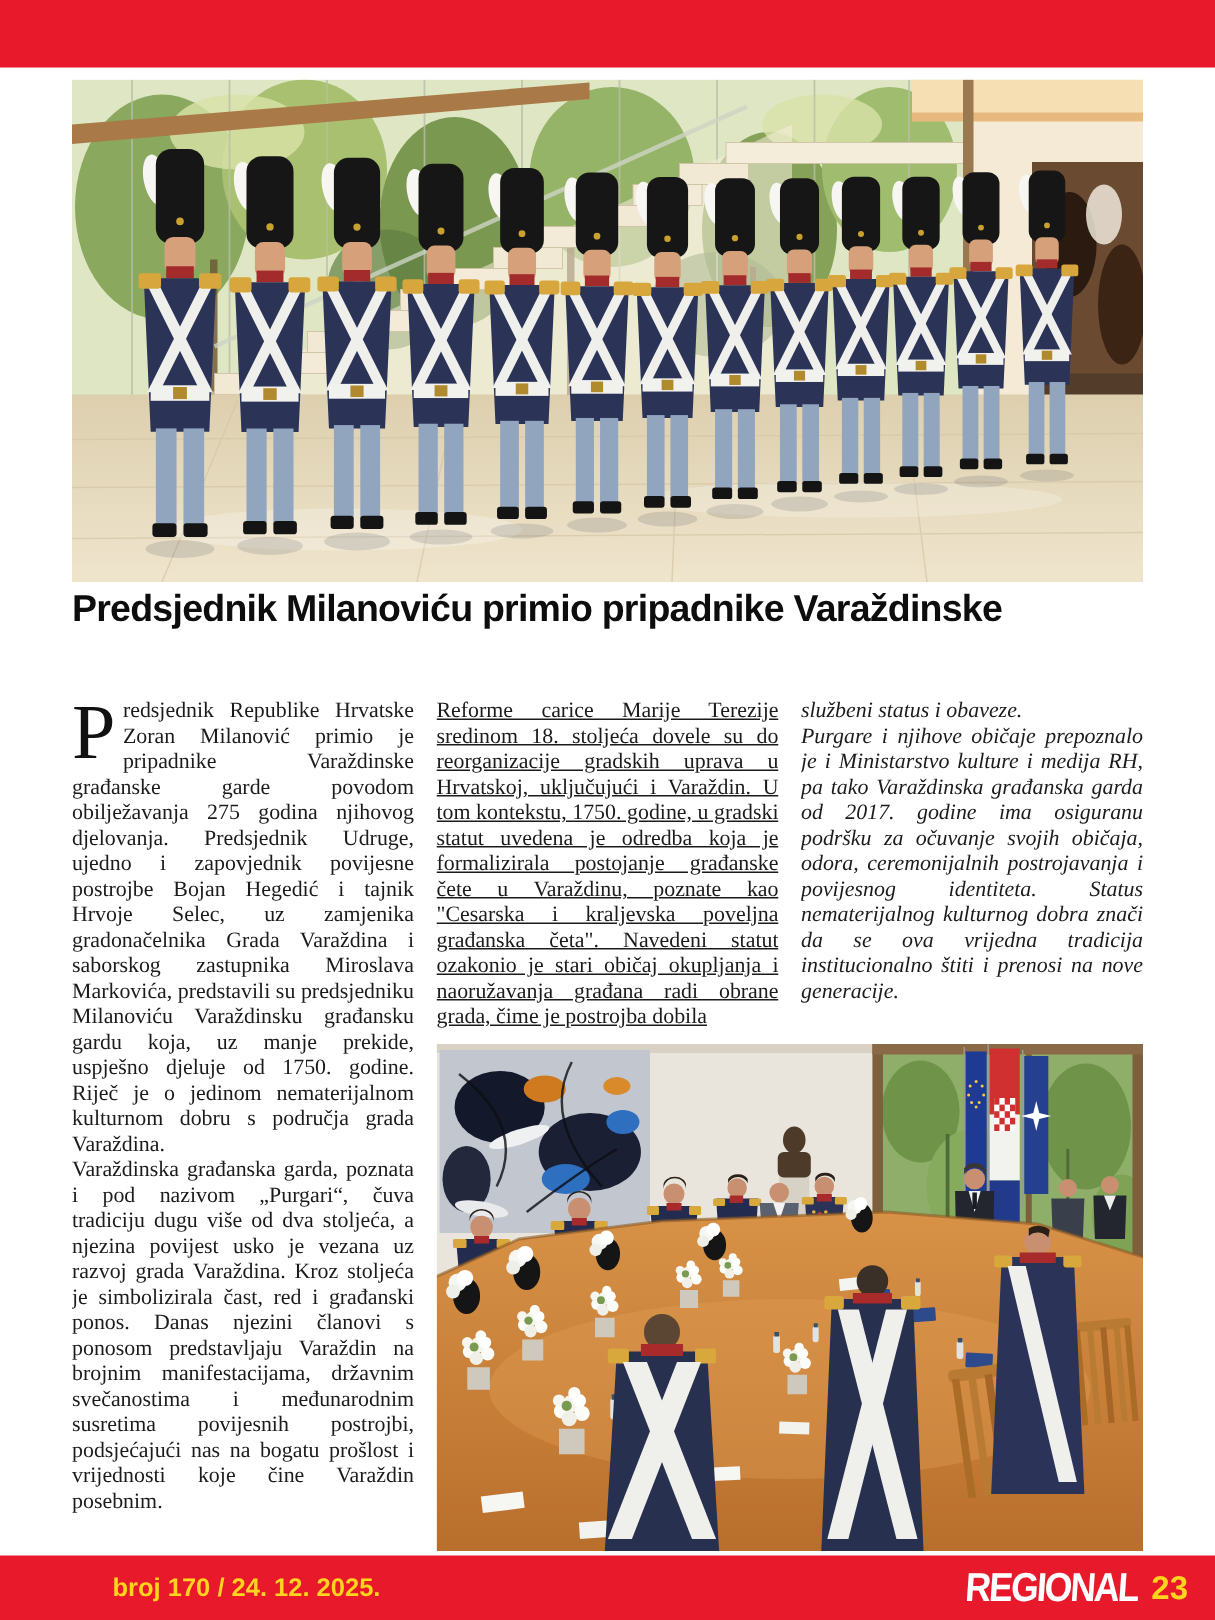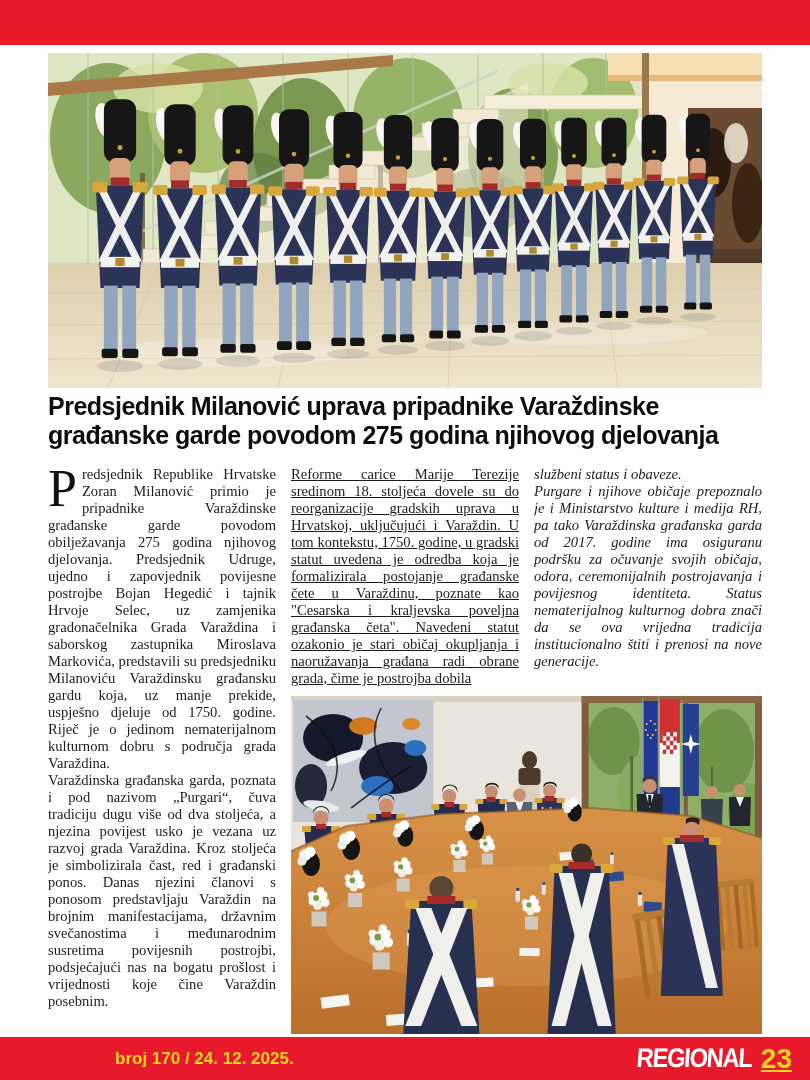--- a/index.html
+++ b/index.html
@@ -19,27 +19,27 @@
        font-size:14.6px;line-height:17px;text-align:justify;}
   .col p{margin:0;}
   .col1{left:0;height:562px;overflow:hidden;}
   .col2{left:243px;height:232px;overflow:hidden;text-decoration:underline;}
   .col3{left:486px;height:232px;overflow:hidden;font-style:italic;}
   .dropcap{float:left;font-family:"Liberation Serif",serif;font-size:52px;
            line-height:43px;padding:1px 5px 0 0;color:#111;}
   .photo-bottom{position:absolute;left:243px;top:230px;width:471px;height:338px;overflow:hidden;}
   .footer-issue{position:absolute;left:75px;top:1037px;height:43px;
                 font-family:"Liberation Sans",sans-serif;font-weight:bold;font-size:17px;
-                line-height:43px;color:#ffd41f;margin-left:40px;}
+                line-height:43px;color:#ffd41f;}
   .footer-right{position:absolute;right:18px;top:1037px;height:43px;display:flex;
                 align-items:center;gap:9px;}
   .mag-logo{color:#ffffff;font-family:"Liberation Sans",sans-serif;font-weight:900;
             font-size:27px;letter-spacing:-1.5px;transform:skewX(-4deg) scaleX(.88);
             transform-origin:right center;}
-  .page-num{color:#ffd41f;font-family:"Liberation Sans",sans-serif;font-weight:bold;font-size:28px;text-decoration:underline;}
+  .page-num{color:#ffd41f;font-family:"Liberation Sans",sans-serif;font-weight:bold;font-size:22px;}
 </style>
 </head>
 <body>
 
 <div class="page">
 
   <div class="redbar top"></div>
 
   <div class="photo-top">
     <svg viewBox="0 0 714 335" preserveAspectRatio="none">
@@ -164,22 +164,21 @@
       <use href="#guard" transform="translate(442,64) scale(0.95)"></use>
       <use href="#guard" transform="translate(485,64) scale(0.93)"></use>
       <use href="#guard" transform="translate(526,63) scale(0.91)"></use>
       <use href="#guard" transform="translate(566,63) scale(0.89)"></use>
       <use href="#guard" transform="translate(606,60) scale(0.88)"></use>
       <use href="#guard" transform="translate(650,59) scale(0.87)"></use>
     </svg>
   </div>
 
   <h1 class="headline">
-    <span>Predsjednik Milanović uprava pripadnike Varaždinske</span>
-    <span>građanske garde povodom 275 godina njihovog djelovanja</span>
+    <span>Predsjednik Milanoviću primio pripadnike Varaždinske</span>
   </h1>
 
   <div class="columns">
     <div class="col col1">
       <p><span class="dropcap">P</span><span>redsjednik Republike Hrvatske Zoran Milanović primio je pripadnike Varaždinske građanske garde povodom obilježavanja 275 godina njihovog djelovanja. Predsjednik Udruge, ujedno i zapovjednik povijesne postrojbe Bojan Hegedić i tajnik Hrvoje Selec, uz zamjenika gradonačelnika Grada Varaždina i saborskog zastupnika Miroslava Markovića, predstavili su predsjedniku Milanoviću Varaždinsku građansku gardu koja, uz manje prekide, uspješno djeluje od 1750. godine. Riječ je o jedinom nematerijalnom kulturnom dobru s područja grada Varaždina.</span></p>
       <p>Varaždinska građanska garda, poznata i pod nazivom „Purgari“, čuva tradiciju dugu više od dva stoljeća, a njezina povijest usko je vezana uz razvoj grada Varaždina. Kroz stoljeća je simbolizirala čast, red i građanski ponos. Danas njezini članovi s ponosom predstavljaju Varaždin na brojnim manifestacijama, državnim svečanostima i međunarodnim susretima povijesnih postrojbi, podsjećajući nas na bogatu prošlost i vrijednosti koje čine Varaždin posebnim.</p>
     </div>
     <div class="col col2">
       <p>Reforme carice Marije Terezije sredinom 18. stoljeća dovele su do reorganizacije gradskih uprava u Hrvatskoj, uključujući i Varaždin. U tom kontekstu, 1750. godine, u gradski statut uvedena je odredba koja je formalizirala postojanje građanske čete u Varaždinu, poznate kao "Cesarska i kraljevska poveljna građanska četa". Navedeni statut ozakonio je stari običaj okupljanja i naoružavanja građana radi obrane grada, čime je postrojba dobila</p>
     </div>

